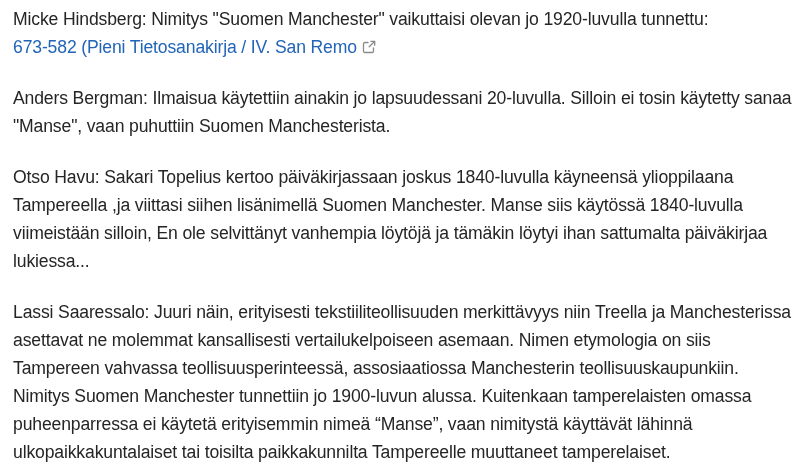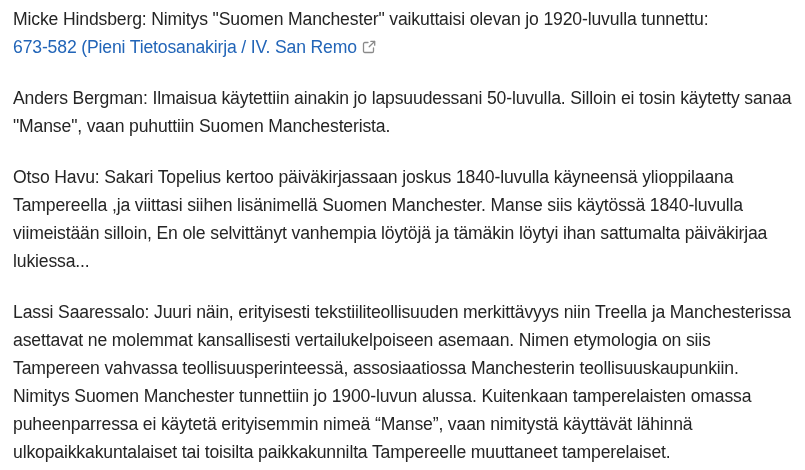--- a/index.html
+++ b/index.html
@@ -47,19 +47,19 @@
 
   <p class="para">
     <span>Micke Hindsberg: Nimitys "Suomen Manchester" vaikuttaisi olevan jo 1920-luvulla tunnettu:</span><br>
     <a class="source-link"><span>673-582 (Pieni Tietosanakirja / IV. San Remo</span><span class="ext-icon"><svg width="14" height="14" viewBox="0 0 14 14" fill="none" xmlns="http://www.w3.org/2000/svg">
           <path d="M11.5 8v3.2c0 0.7-0.6 1.3-1.3 1.3H2.8c-0.7 0-1.3-0.6-1.3-1.3V3.8c0-0.7 0.6-1.3 1.3-1.3H6" stroke="#8a8a8a" stroke-width="1.3" stroke-linecap="round"></path>
           <path d="M7.2 6.8 L12.5 1.5" stroke="#8a8a8a" stroke-width="1.3" stroke-linecap="round"></path>
           <path d="M8.8 1.3 H12.7 V5.2" stroke="#8a8a8a" stroke-width="1.3" stroke-linecap="round" stroke-linejoin="round"></path>
         </svg></span></a>
   </p>
 
-  <p class="para">Anders Bergman: Ilmaisua käytettiin ainakin jo lapsuudessani 50-luvulla. Silloin ei tosin käytetty sanaa "Manse", vaan puhuttiin Suomen Manchesterista.</p>
+  <p class="para">Anders Bergman: Ilmaisua käytettiin ainakin jo lapsuudessani 20-luvulla. Silloin ei tosin käytetty sanaa "Manse", vaan puhuttiin Suomen Manchesterista.</p>
 
   <p class="para">Otso Havu: Sakari Topelius kertoo päiväkirjassaan joskus 1840-luvulla käyneensä ylioppilaana Tampereella ,ja viittasi siihen lisänimellä Suomen Manchester. Manse siis käytössä 1840-luvulla viimeistään silloin, En ole selvittänyt vanhempia löytöjä ja tämäkin löytyi ihan sattumalta päiväkirjaa lukiessa...</p>
 
   <p class="para">Lassi Saaressalo: Juuri näin, erityisesti tekstiiliteollisuuden merkittävyys niin Treella ja Manchesterissa asettavat ne molemmat kansallisesti vertailukelpoiseen asemaan. Nimen etymologia on siis Tampereen vahvassa teollisuusperinteessä, assosiaatiossa Manchesterin teollisuuskaupunkiin. Nimitys Suomen Manchester tunnettiin jo 1900-luvun alussa. Kuitenkaan tamperelaisten omassa puheenparressa ei käytetä erityisemmin nimeä “Manse”, vaan nimitystä käyttävät lähinnä ulkopaikkakuntalaiset tai toisilta paikkakunnilta Tampereelle muuttaneet tamperelaiset.</p>
 
 </div>
 
 </body></html>

